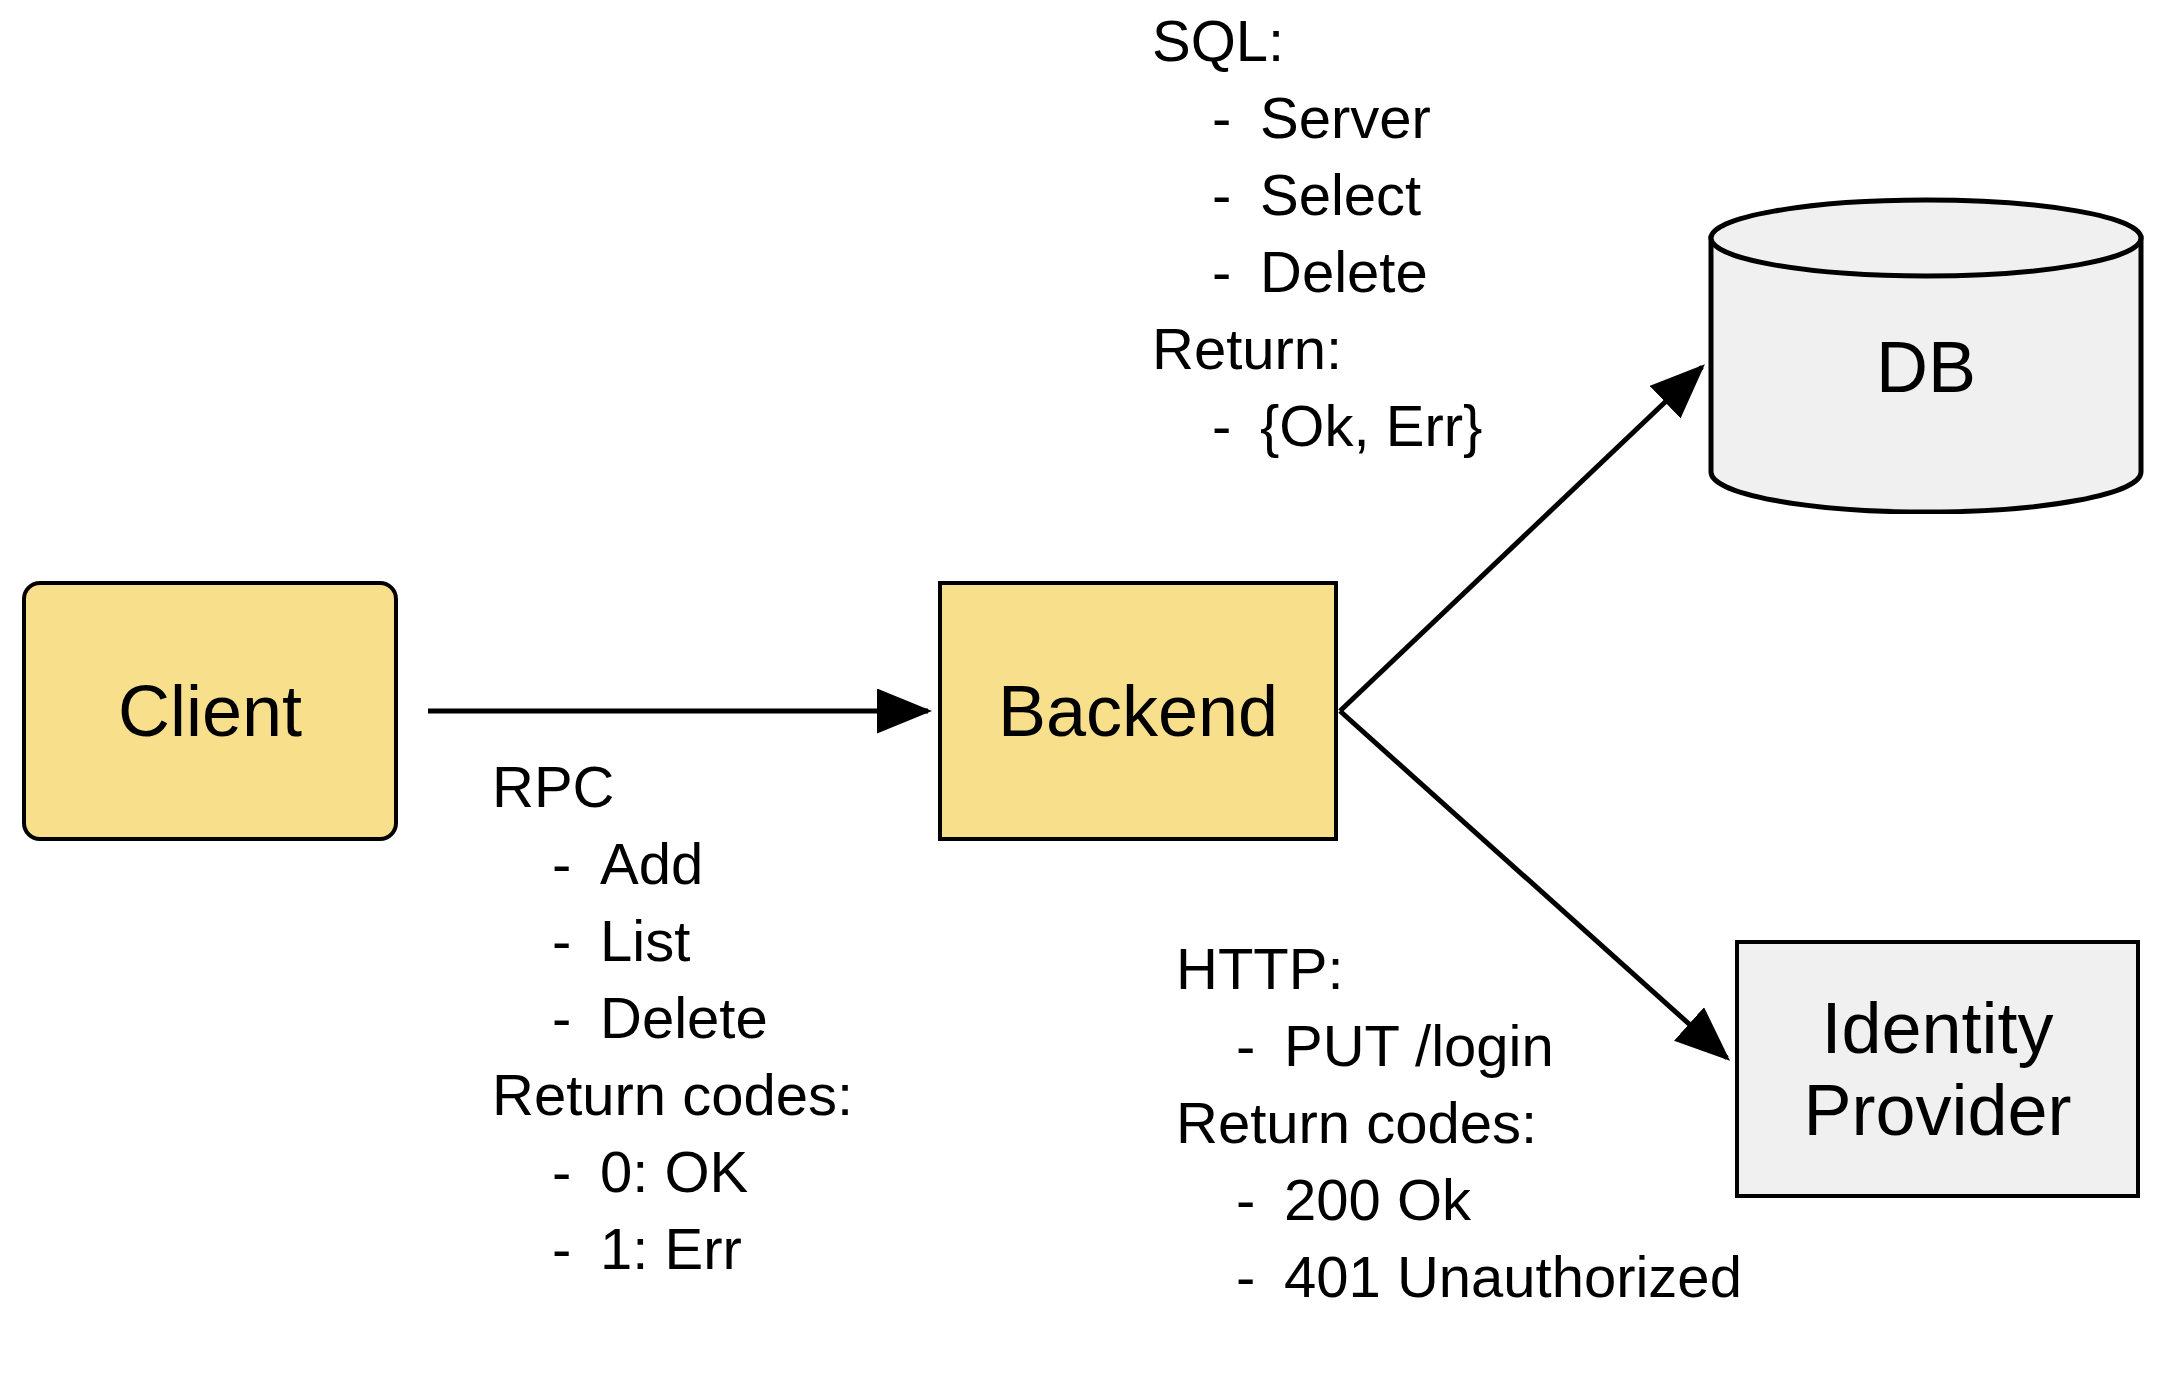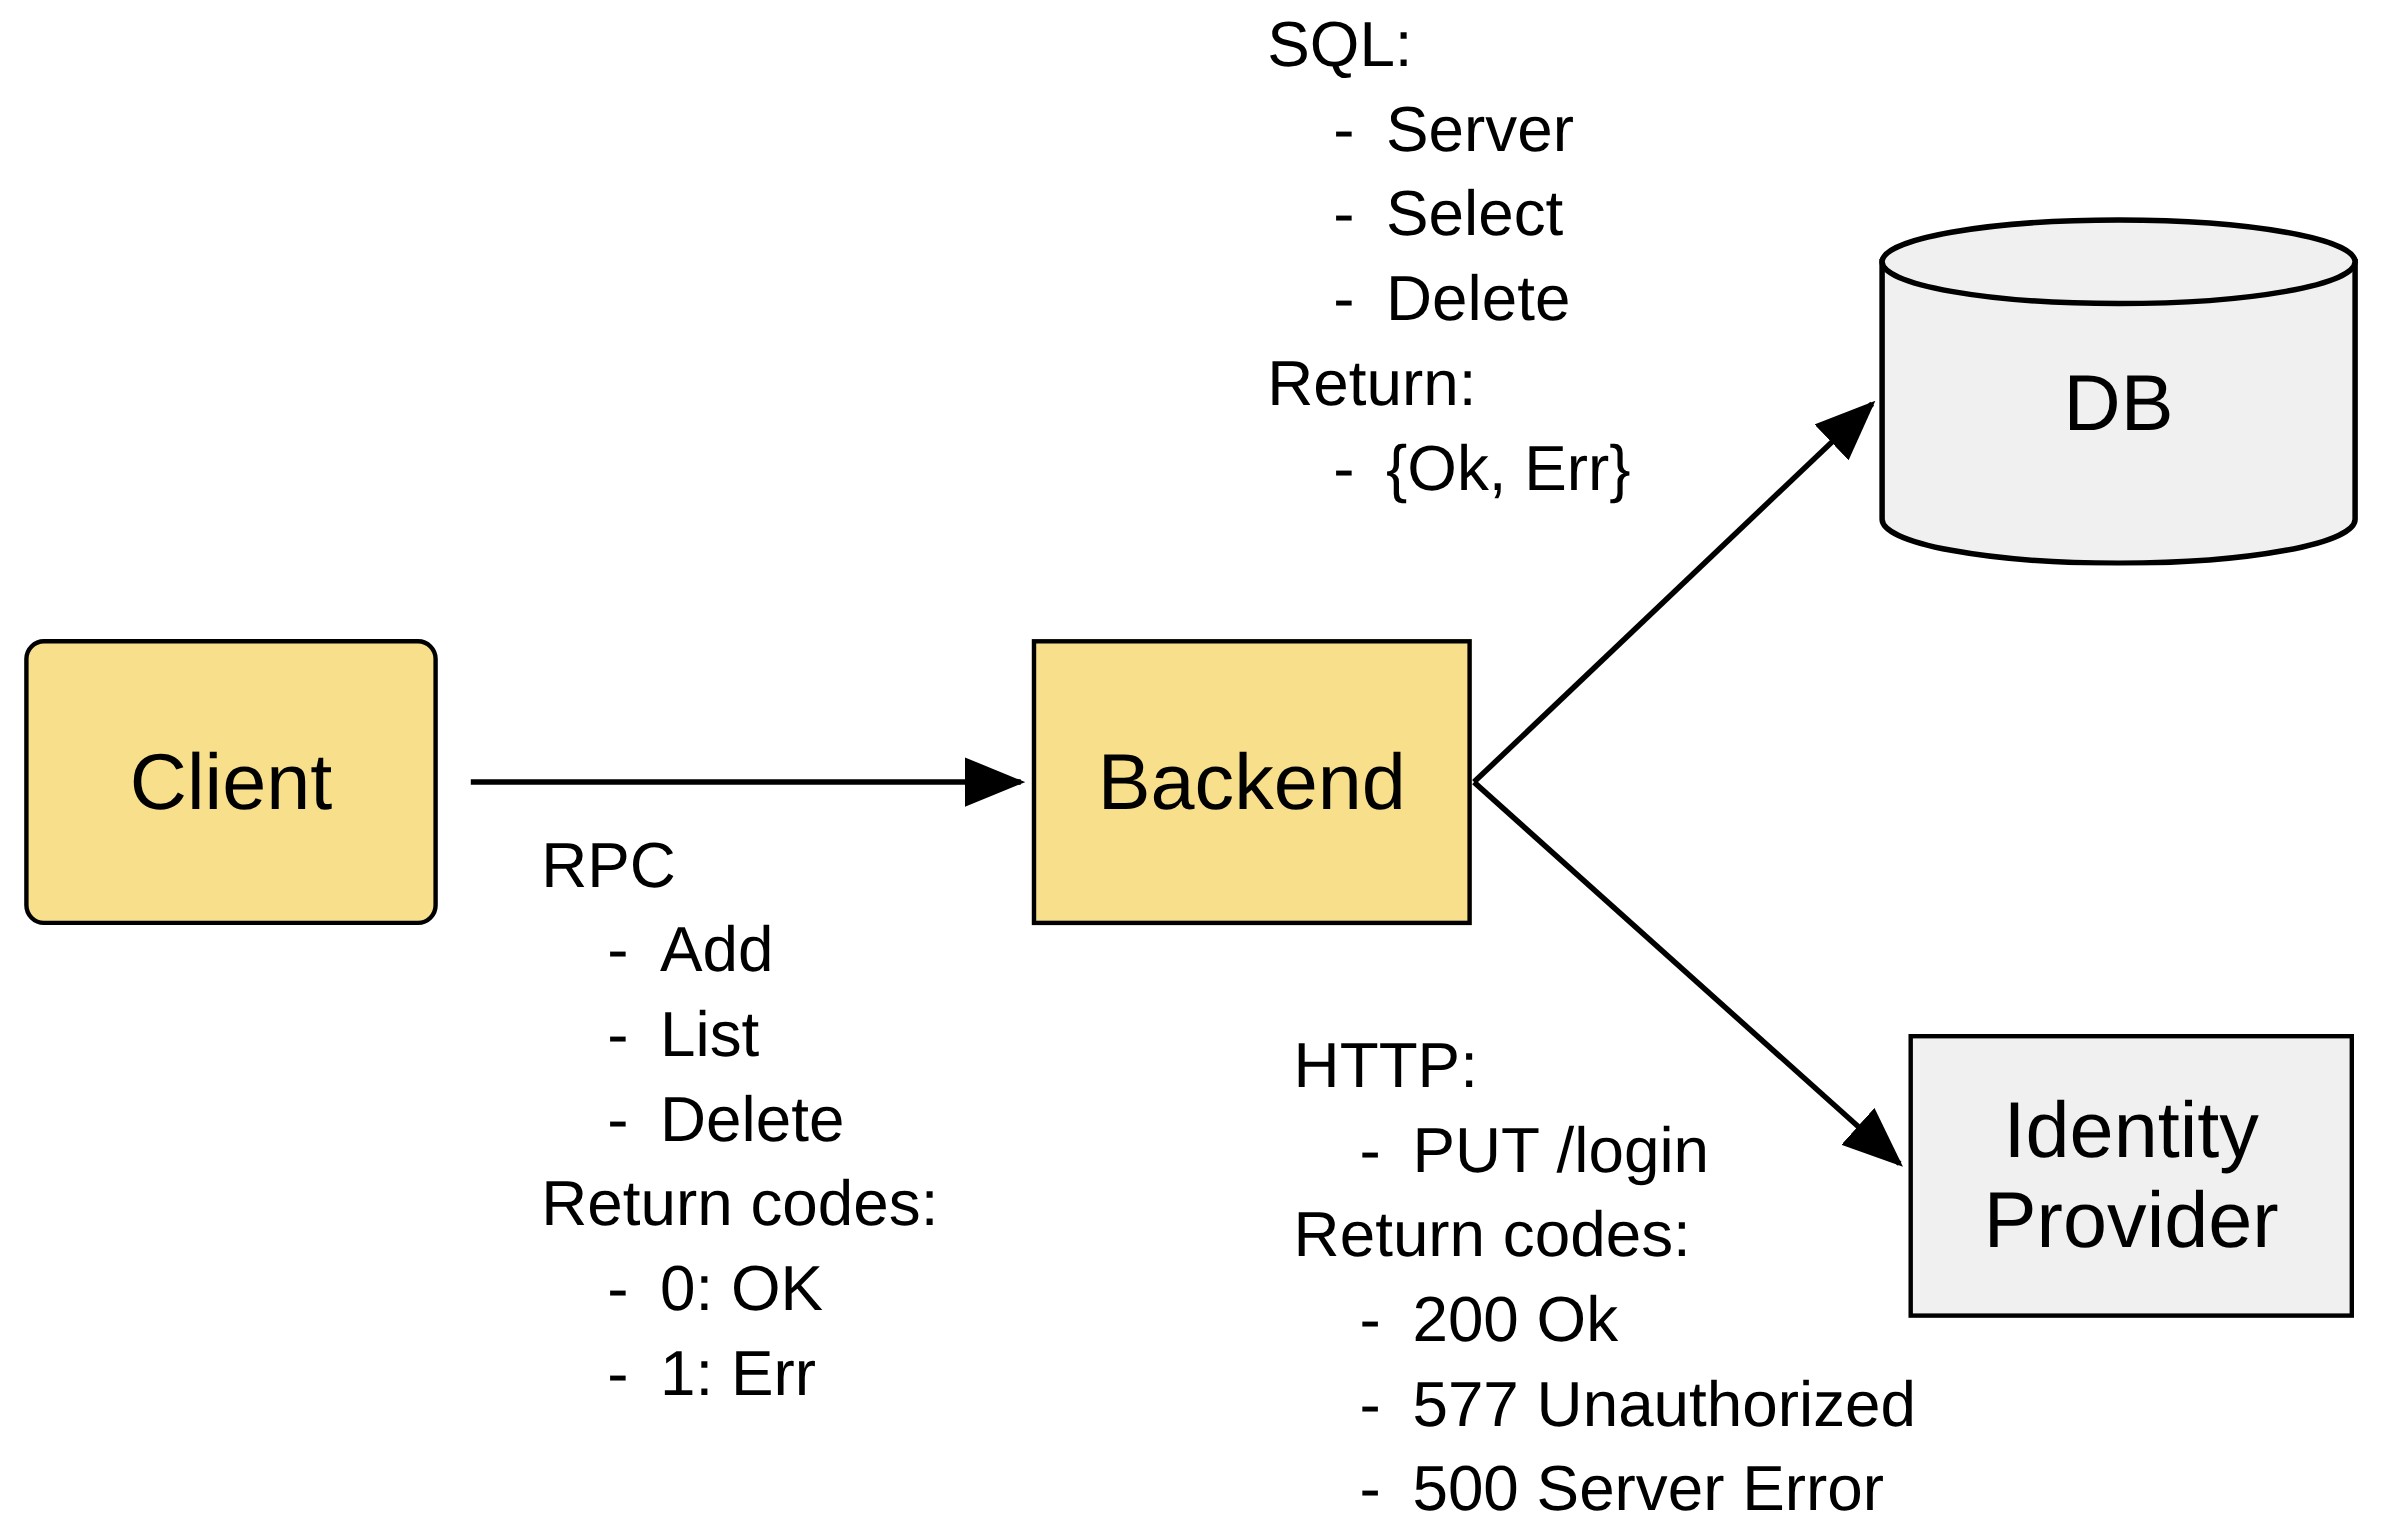--- a/index.html
+++ b/index.html
@@ -138,17 +138,16 @@
       <span class="tb-line"><span>Return codes:</span></span>
       <span class="tb-line bullet"><span class="dash">-</span><span>0: OK</span></span>
       <span class="tb-line bullet"><span class="dash">-</span><span>1: Err</span></span>
     </div>
 
   <div class="textblock" id="text-http">
       <span class="tb-line"><span>HTTP:</span></span>
       <span class="tb-line bullet"><span class="dash">-</span><span>PUT /login</span></span>
       <span class="tb-line"><span>Return codes:</span></span>
       <span class="tb-line bullet"><span class="dash">-</span><span>200 Ok</span></span>
-      <span class="tb-line bullet"><span class="dash">-</span><span>577 Unauthorized</span></span>
-      <span class="tb-line bullet"><span class="dash">-</span><span>500 Server Error</span></span>
+      <span class="tb-line bullet"><span class="dash">-</span><span>401 Unauthorized</span></span>
     </div>
 
 </div>
 
 </body></html>

